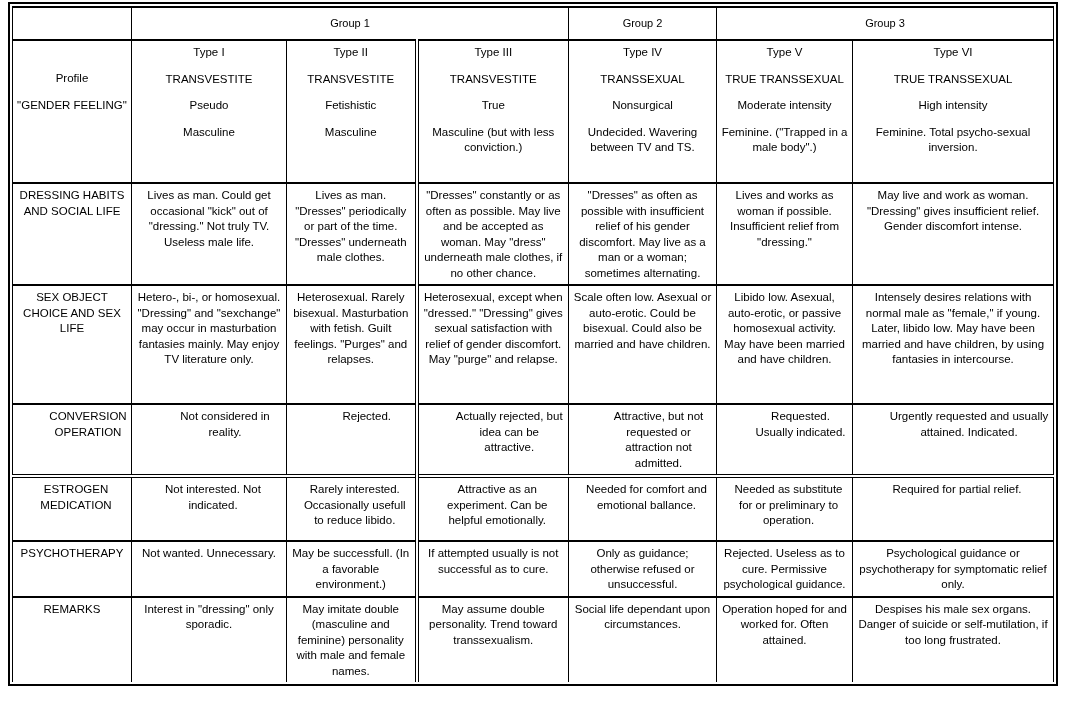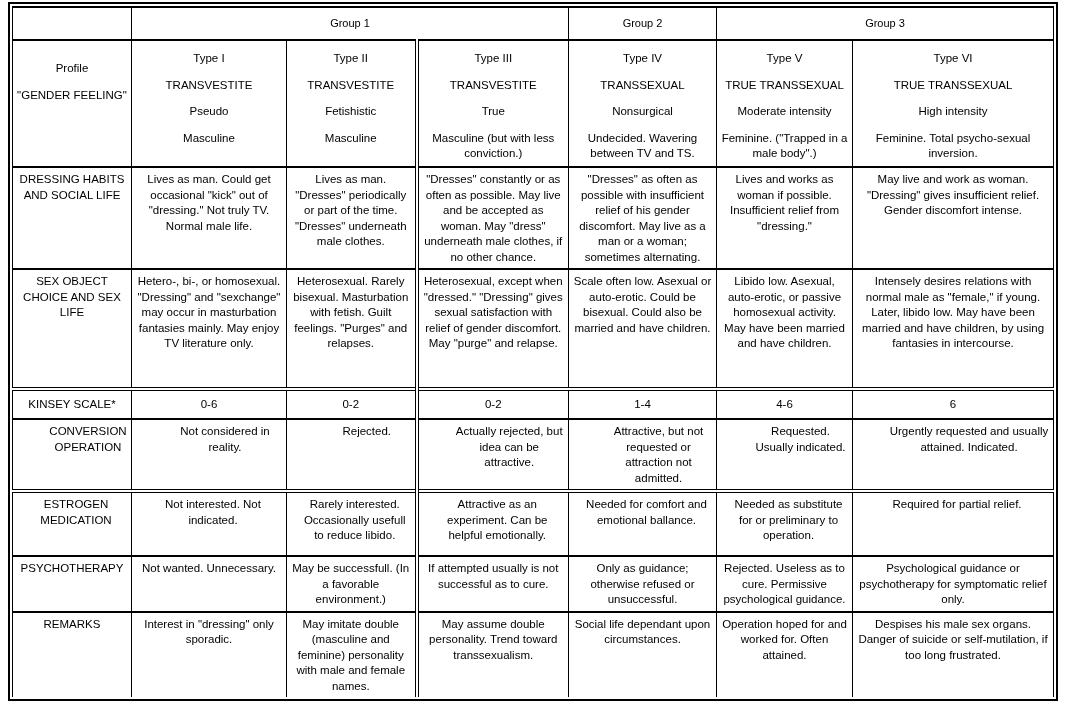--- a/index.html
+++ b/index.html
@@ -14,22 +14,22 @@
   tr.r-group td{height:24px;vertical-align:middle;font-size:11px;}
   tr.r-profile td{height:108px;}
   tr.r-dressing td{height:92px;}
   tr.r-sexobject td{height:110px;}
   tr.r-kinsey td{border-top:4px double #000;height:20px;vertical-align:middle;}
   tr.r-conversion td{height:45px;padding-left:36px;}
   tr.r-estrogen td{border-top:4px double #000;height:55px;padding-left:12px;}
   tr.r-psychotherapy td{height:42px;border-radius:15px;}
   tr.r-remarks td{height:74px;}
   td.dbl{border-left:4px double #000;}
-  td.pf-lbl{padding-top:14px;}
-  .p{margin:6px 0 11px 0;}
+  td.pf-lbl{padding-top:30px;}
+  .p{margin:0 0 11px 0;}
   .p:last-child{margin-bottom:0;}
 </style>
 </head>
 <body>
 
 <div class="frame">
 <table>
   <colgroup>
     <col style="width:119px">
         <col style="width:155px">
@@ -87,47 +87,38 @@
     <td>
       <div class="p">Type VI</div>
       <div class="p">TRUE TRANSSEXUAL</div>
       <div class="p">High intensity</div>
       <div class="p">Feminine. Total psycho-sexual inversion.</div>
     </td>
   </tr>
 
   <tr class="r-dressing">
     <td>DRESSING HABITS AND SOCIAL LIFE</td>
-    <td>Lives as man. Could get occasional "kick" out of "dressing." Not truly TV. Normal male life.</td>
+    <td>Lives as man. Could get occasional "kick" out of "dressing." Not truly TV. Useless male life.</td>
     <td>Lives as man. "Dresses" periodically or part of the time. "Dresses" underneath male clothes.</td>
     <td class="dbl">"Dresses" constantly or as often as possible. May live and be accepted as woman. May "dress" underneath male clothes, if no other chance.</td>
     <td>"Dresses" as often as possible with insufficient relief of his gender discomfort. May live as a man or a woman; sometimes alternating.</td>
     <td>Lives and works as woman if possible. Insufficient relief from "dressing."</td>
     <td>May live and work as woman. "Dressing" gives insufficient relief. Gender discomfort intense.</td>
   </tr>
 
   <tr class="r-sexobject">
     <td>SEX OBJECT CHOICE AND SEX LIFE</td>
     <td>Hetero-, bi-, or homosexual. "Dressing" and "sexchange" may occur in masturbation fantasies mainly. May enjoy TV literature only.</td>
     <td>Heterosexual. Rarely bisexual. Masturbation with fetish. Guilt feelings. "Purges" and relapses.</td>
     <td class="dbl">Heterosexual, except when "dressed." "Dressing" gives sexual satisfaction with relief of gender discomfort. May "purge" and relapse.</td>
     <td>Scale often low. Asexual or auto-erotic. Could be bisexual. Could also be married and have children.</td>
     <td>Libido low. Asexual, auto-erotic, or passive homosexual activity. May have been married and have children.</td>
     <td>Intensely desires relations with normal male as "female," if young. Later, libido low. May have been married and have children, by using fantasies in intercourse.</td>
   </tr>
 
-  <tr class="r-kinsey">
-    <td>KINSEY SCALE*</td>
-    <td>0-6</td>
-    <td>0-2</td>
-    <td class="dbl">0-2</td>
-    <td>1-4</td>
-    <td>4-6</td>
-    <td>6</td>
-  </tr>
 
   <tr class="r-conversion">
     <td>CONVERSION OPERATION</td>
     <td>Not considered in reality.</td>
     <td>Rejected.</td>
     <td class="dbl">Actually rejected, but idea can be attractive.</td>
     <td>Attractive, but not requested or attraction not admitted.</td>
     <td>Requested. Usually indicated.</td>
     <td>Urgently requested and usually attained. Indicated.</td>
   </tr>

